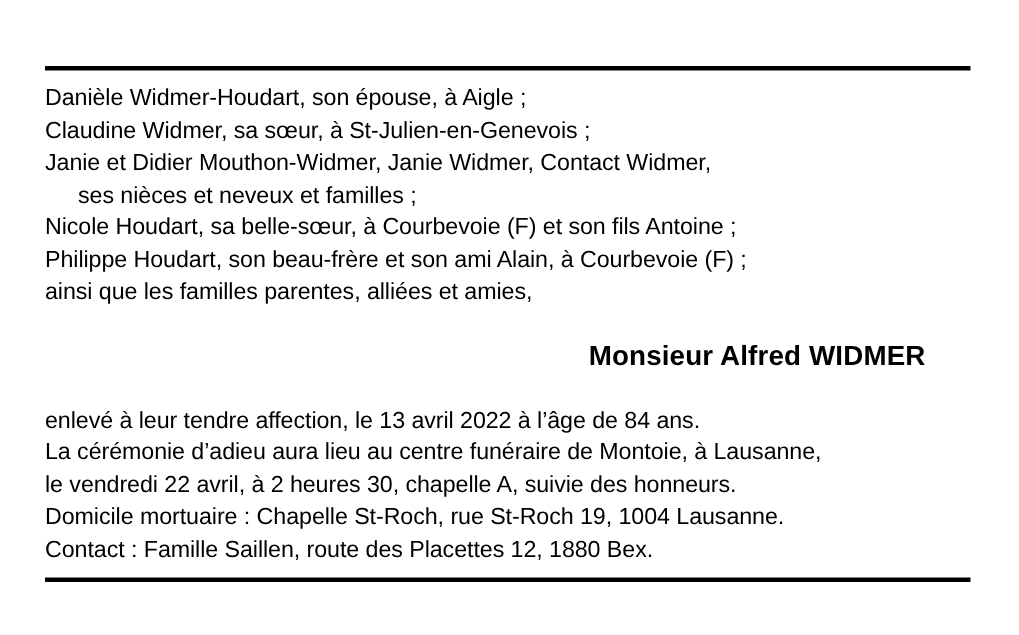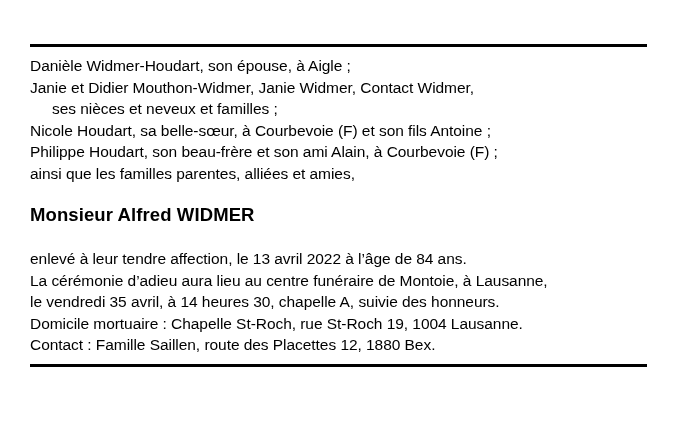--- a/index.html
+++ b/index.html
@@ -38,47 +38,48 @@
     white-space: pre;
     letter-spacing: -0.05px;
   }
   .line.indent {
     padding-left: 22px;
   }
   b {
     font-weight: normal;
   }
   .deceased {
-    text-align: left;
+    text-align: right;
     font-size: 18.5px;
     font-weight: bold;
     line-height: 22px;
     margin-top: 20px;
     margin-bottom: 22px;
     letter-spacing: 0.1px;
     padding-right: 30px;
   }
 </style>
 </head>
 <body>
 
 <div class="notice">
   <hr class="rule">
   <div class="body-block">
     <div id="survivors">
         <div class="line"><span>Danièle </span><b>Widmer-Houdart</b><span>, son épouse, à Aigle ;</span></div>
+        <div class="line"><span>Claudine </span><b>Widmer</b><span>, sa sœur, à St-Julien-en-Genevois ;</span></div>
         <div class="line"><span>Janie et Didier </span><b>Mouthon-Widmer</b><span>, Janie </span><b>Widmer</b><span>, Contact </span><b>Widmer</b><span>,</span></div>
         <div class="line indent"><span>ses nièces et neveux et familles ;</span></div>
         <div class="line"><span>Nicole </span><b>Houdart</b><span>, sa belle-sœur, à Courbevoie (F) et son fils Antoine ;</span></div>
         <div class="line"><span>Philippe </span><b>Houdart</b><span>, son beau-frère et son ami Alain, à Courbevoie (F) ;</span></div>
         <div class="line"><span>ainsi que les familles parentes, alliées et amies,</span></div>
       </div>
     <div class="deceased">Monsieur Alfred WIDMER</div>
     <div id="details">
         <div class="line"><span>enlevé à leur tendre affection, le 13 avril 2022 à l’âge de 84 ans.</span></div>
         <div class="line"><span>La cérémonie d’adieu aura lieu au centre funéraire de Montoie, à Lausanne,</span></div>
-        <div class="line"><span>le vendredi 35 avril, à 14 heures 30, chapelle A, suivie des honneurs.</span></div>
+        <div class="line"><span>le vendredi 22 avril, à 2 heures 30, chapelle A, suivie des honneurs.</span></div>
         <div class="line"><span>Domicile mortuaire : Chapelle St-Roch, rue St-Roch 19, 1004 Lausanne.</span></div>
         <div class="line"><span>Contact : Famille Saillen, route des Placettes 12, 1880 </span><b>Bex</b><span>.</span></div>
       </div>
   </div>
   <hr class="rule rule-bottom">
 </div>
 
 </body></html>

